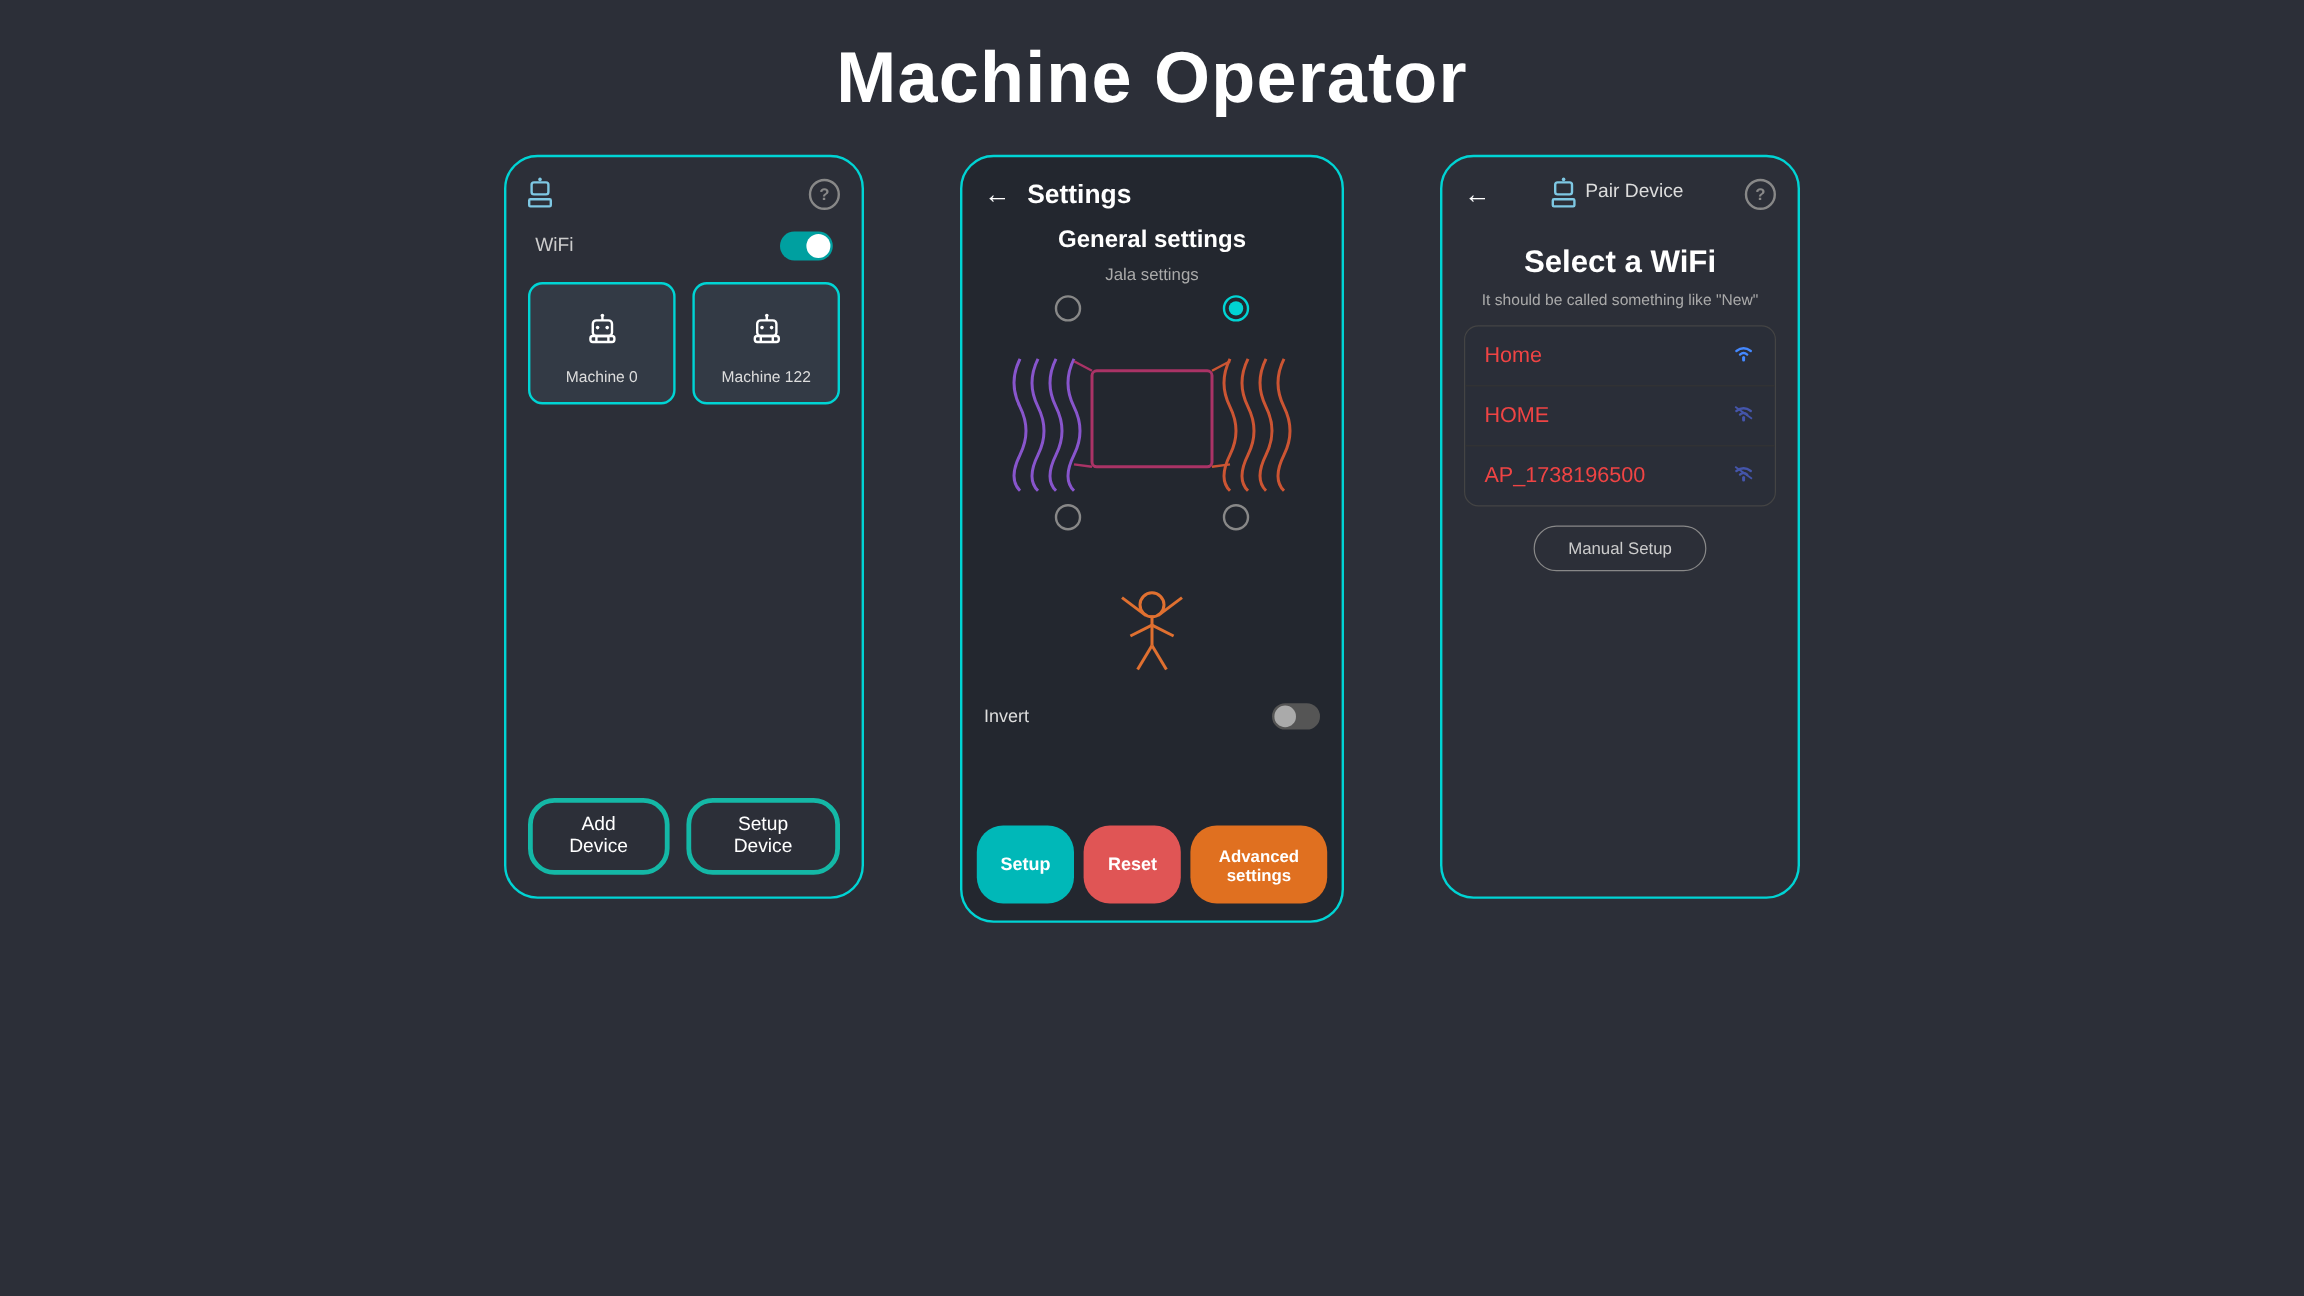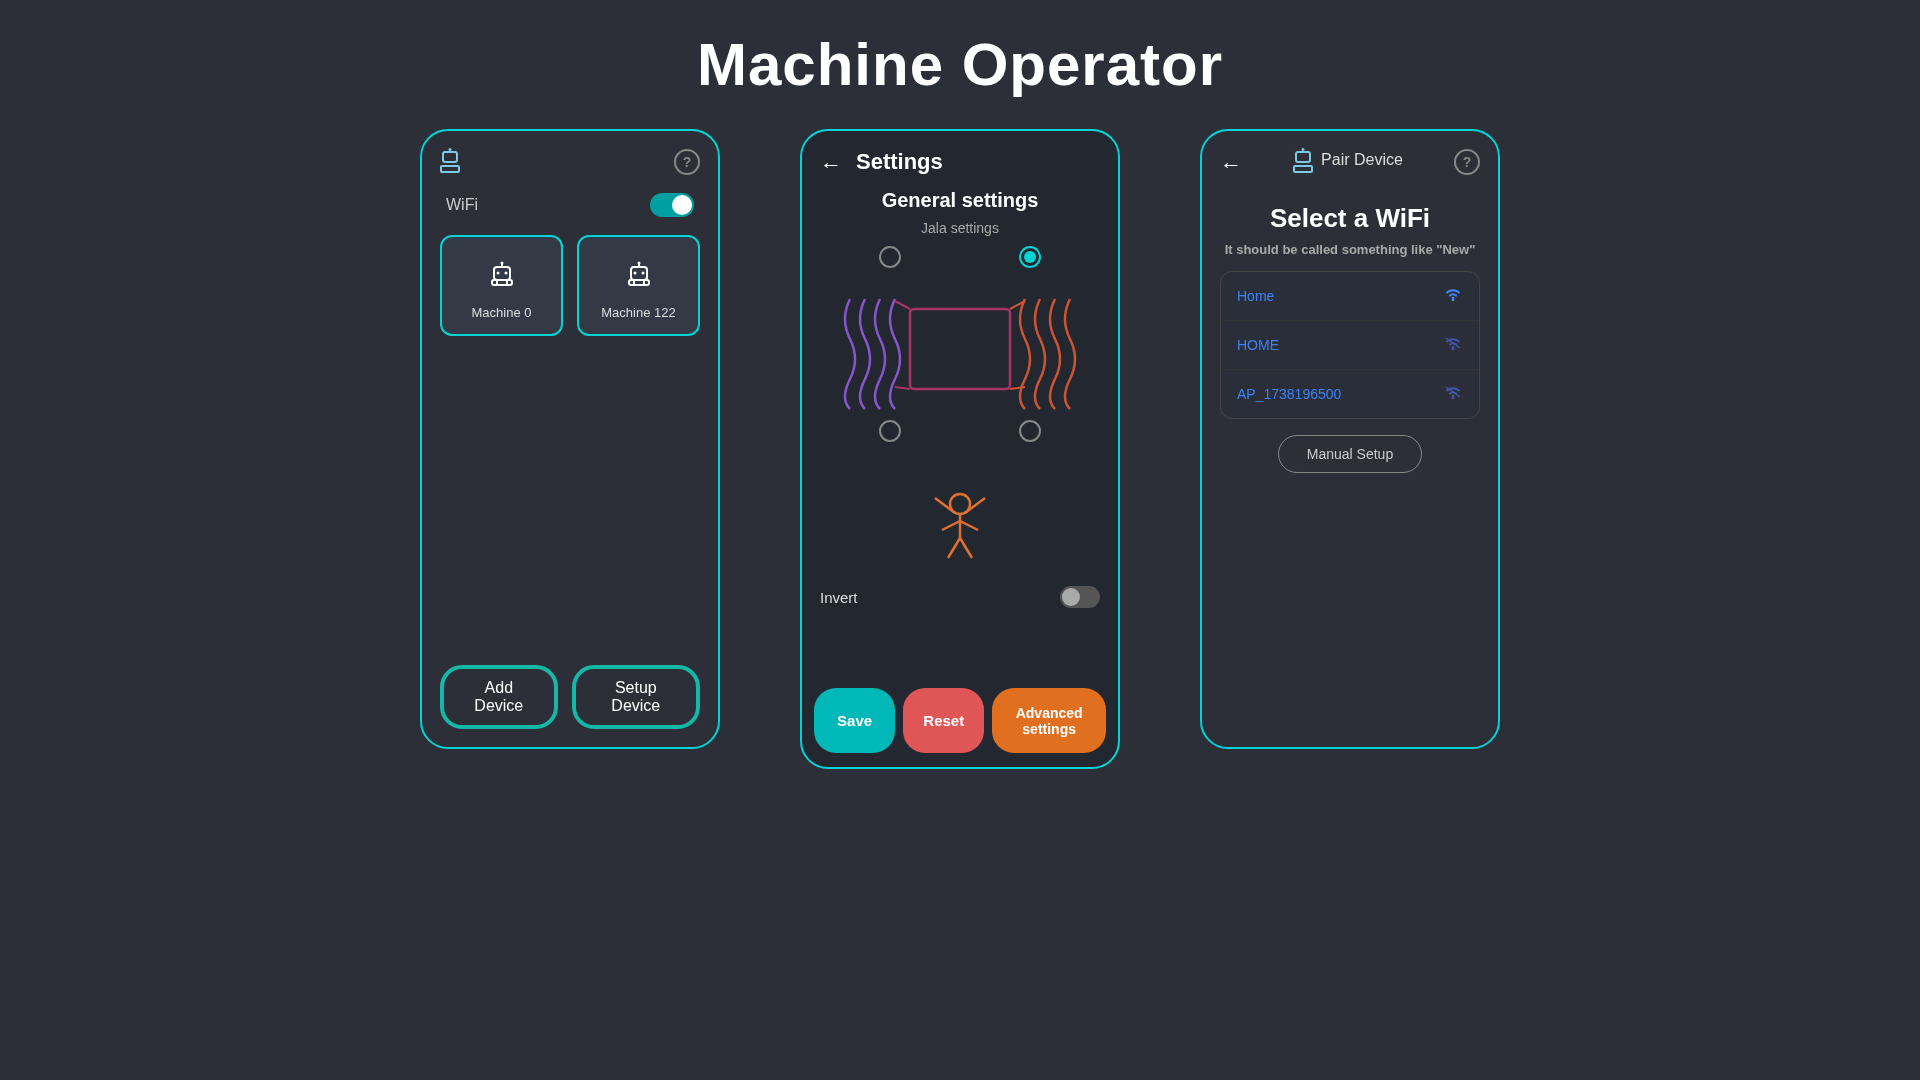--- a/index.html
+++ b/index.html
@@ -322,41 +322,40 @@
       font-weight: 700;
       text-align: center;
       margin-top: 18px;
       margin-bottom: 8px;
     }
     .select-wifi-sub {
       font-size: 13px;
       color: #aaa;
       text-align: center;
       margin-bottom: 14px;
-      font-weight: bold;
     }
     .wifi-list {
       border: 1px solid #444;
       border-radius: 12px;
       overflow: hidden;
       background: #2a2e38;
       margin-bottom: 16px;
     }
     .wifi-item {
       display: flex;
       justify-content: space-between;
       align-items: center;
       padding: 14px 16px;
       border-bottom: 1px solid #333;
       cursor: pointer;
     }
     .wifi-item:last-child { border-bottom: none; }
     .wifi-item-name {
-      font-size: 14px;
-      color: #3b82f6;
+      font-size: 18px;
+      color: #ef4444;
     }
     .wifi-signal-icon {
       font-size: 16px;
     }
     .wifi-signal-icon.connected { color: #4488ff; }
     .wifi-signal-icon.disconnected { color: #4455aa; }
     .manual-setup-btn {
       display: block;
       margin: 0 auto;
       border: 1px solid #888;
@@ -535,21 +534,21 @@
       <div class="toggle-row">
         <span class="toggle-label">Invert</span>
         <div class="toggle-sm on">
           <div class="toggle-sm-knob" style="left:2px;"></div>
         </div>
       </div>
 
     </div>
 
     <div class="settings-footer">
-      <button class="btn-save">Save</button>
+      <button class="btn-save">Setup</button>
       <button class="btn-reset">Reset</button>
       <button class="btn-advanced">Advanced settings</button>
     </div>
   </div>
 
   <div class="phone-panel right-panel">
     <div class="pair-header">
       <button class="back-btn">←</button>
       <div class="pair-header-center">
         <div class="tiny-robot">

